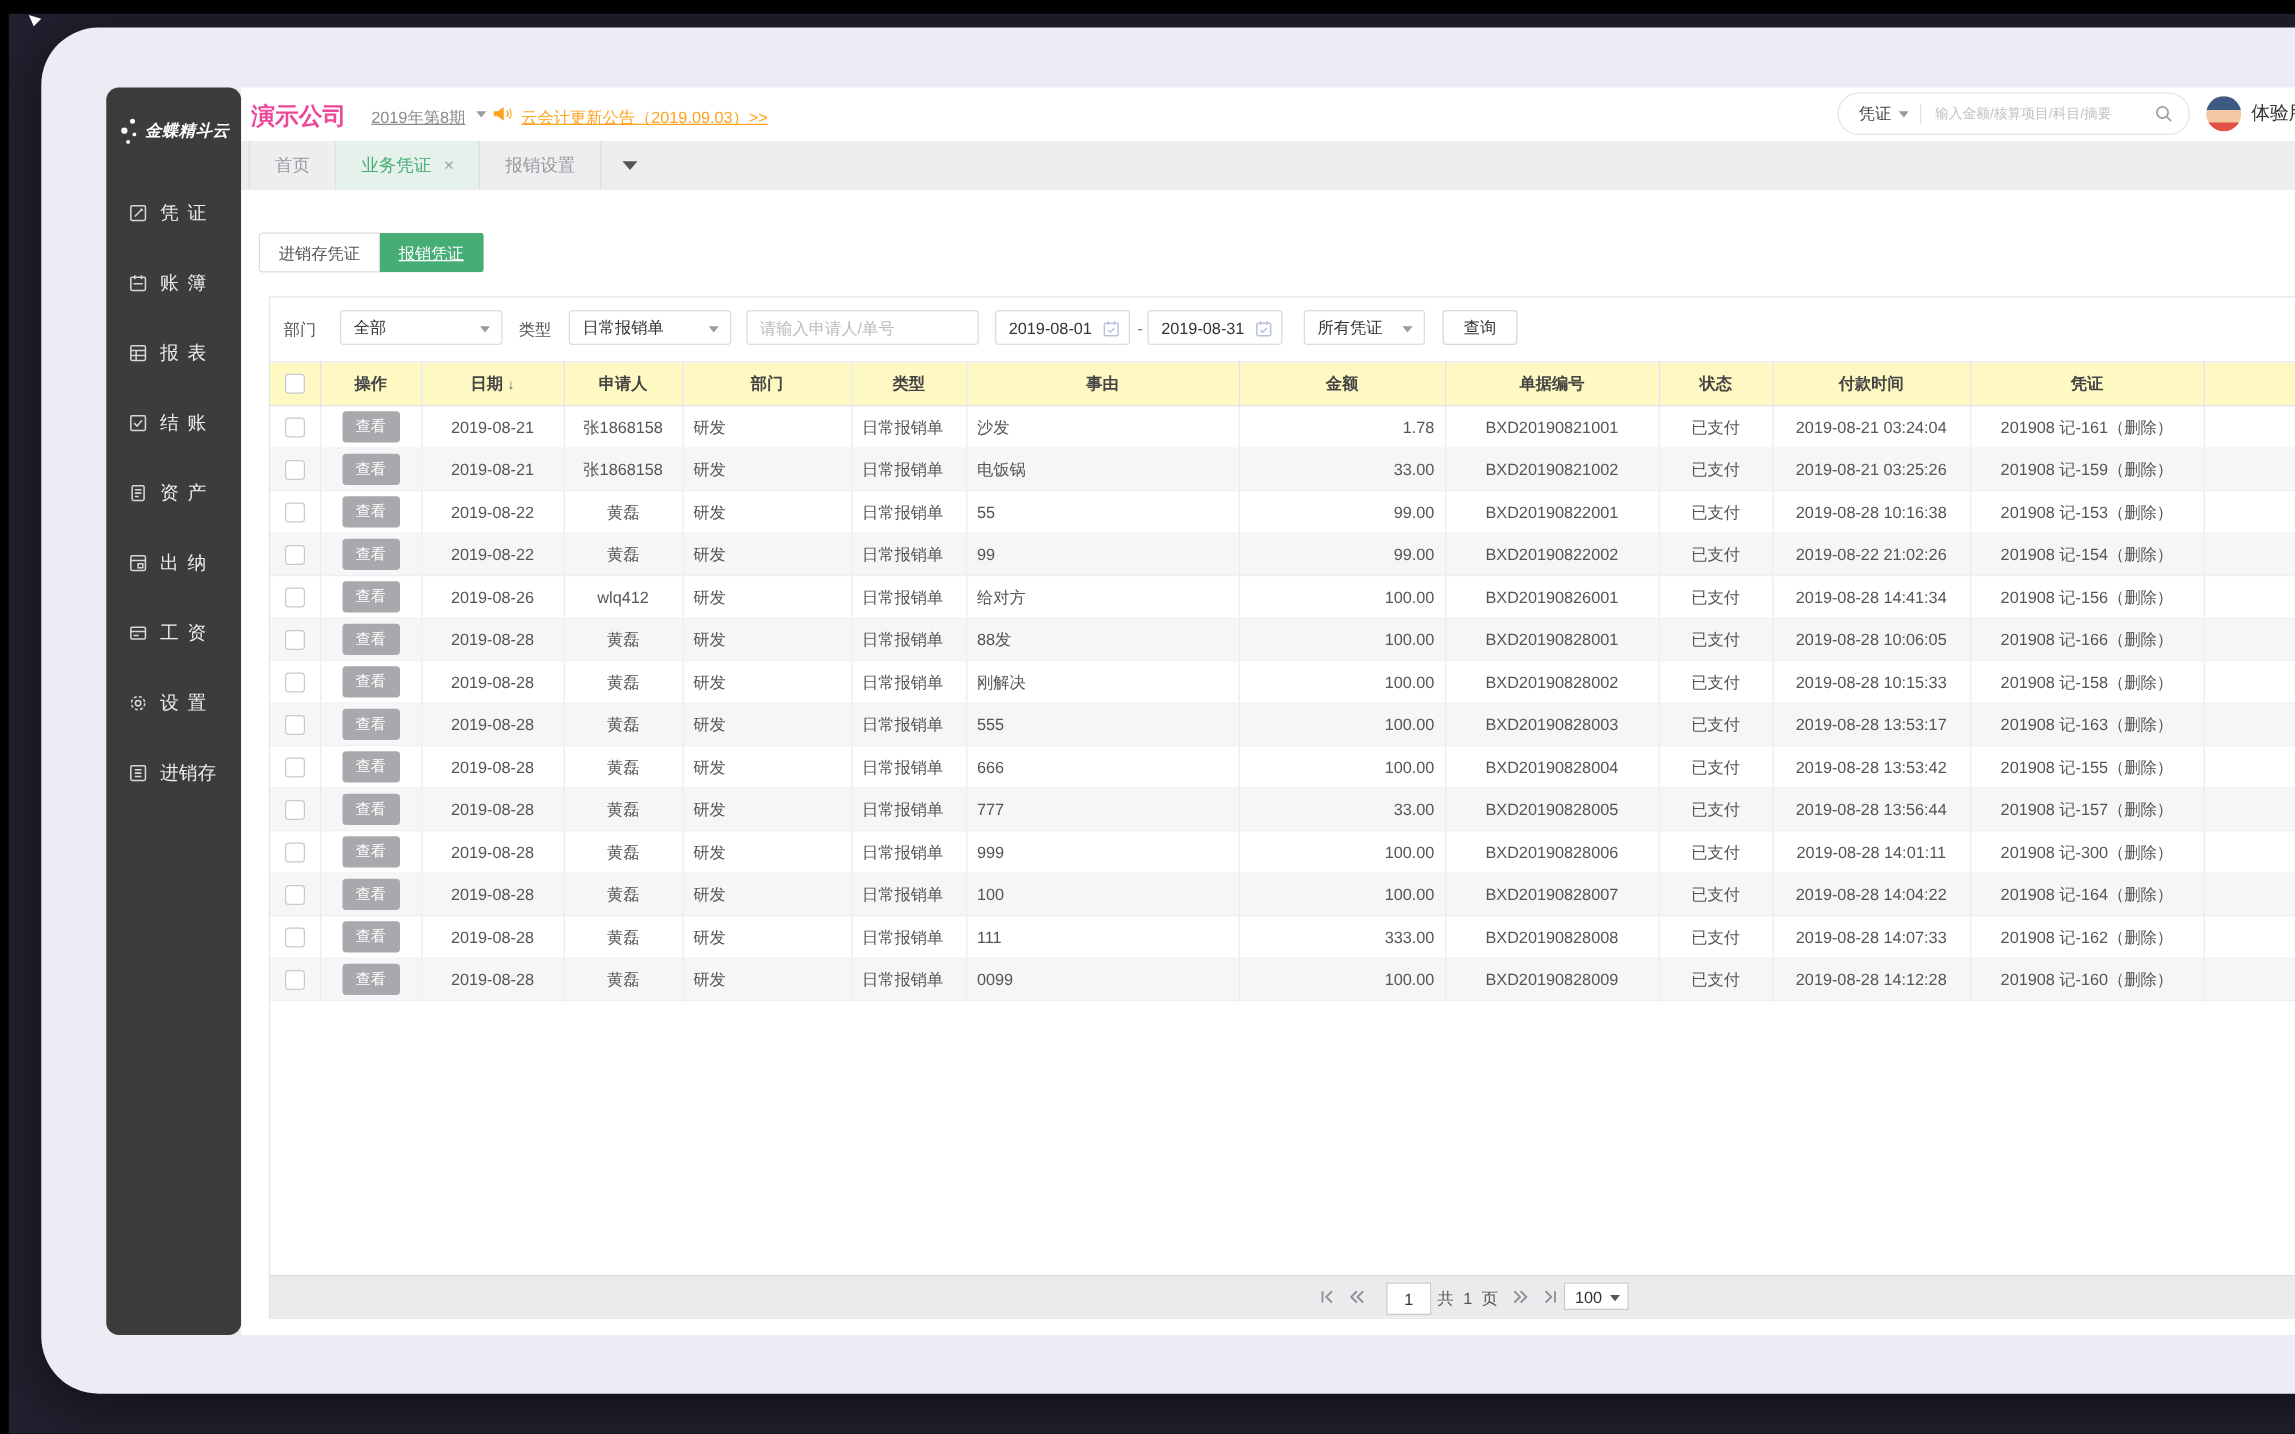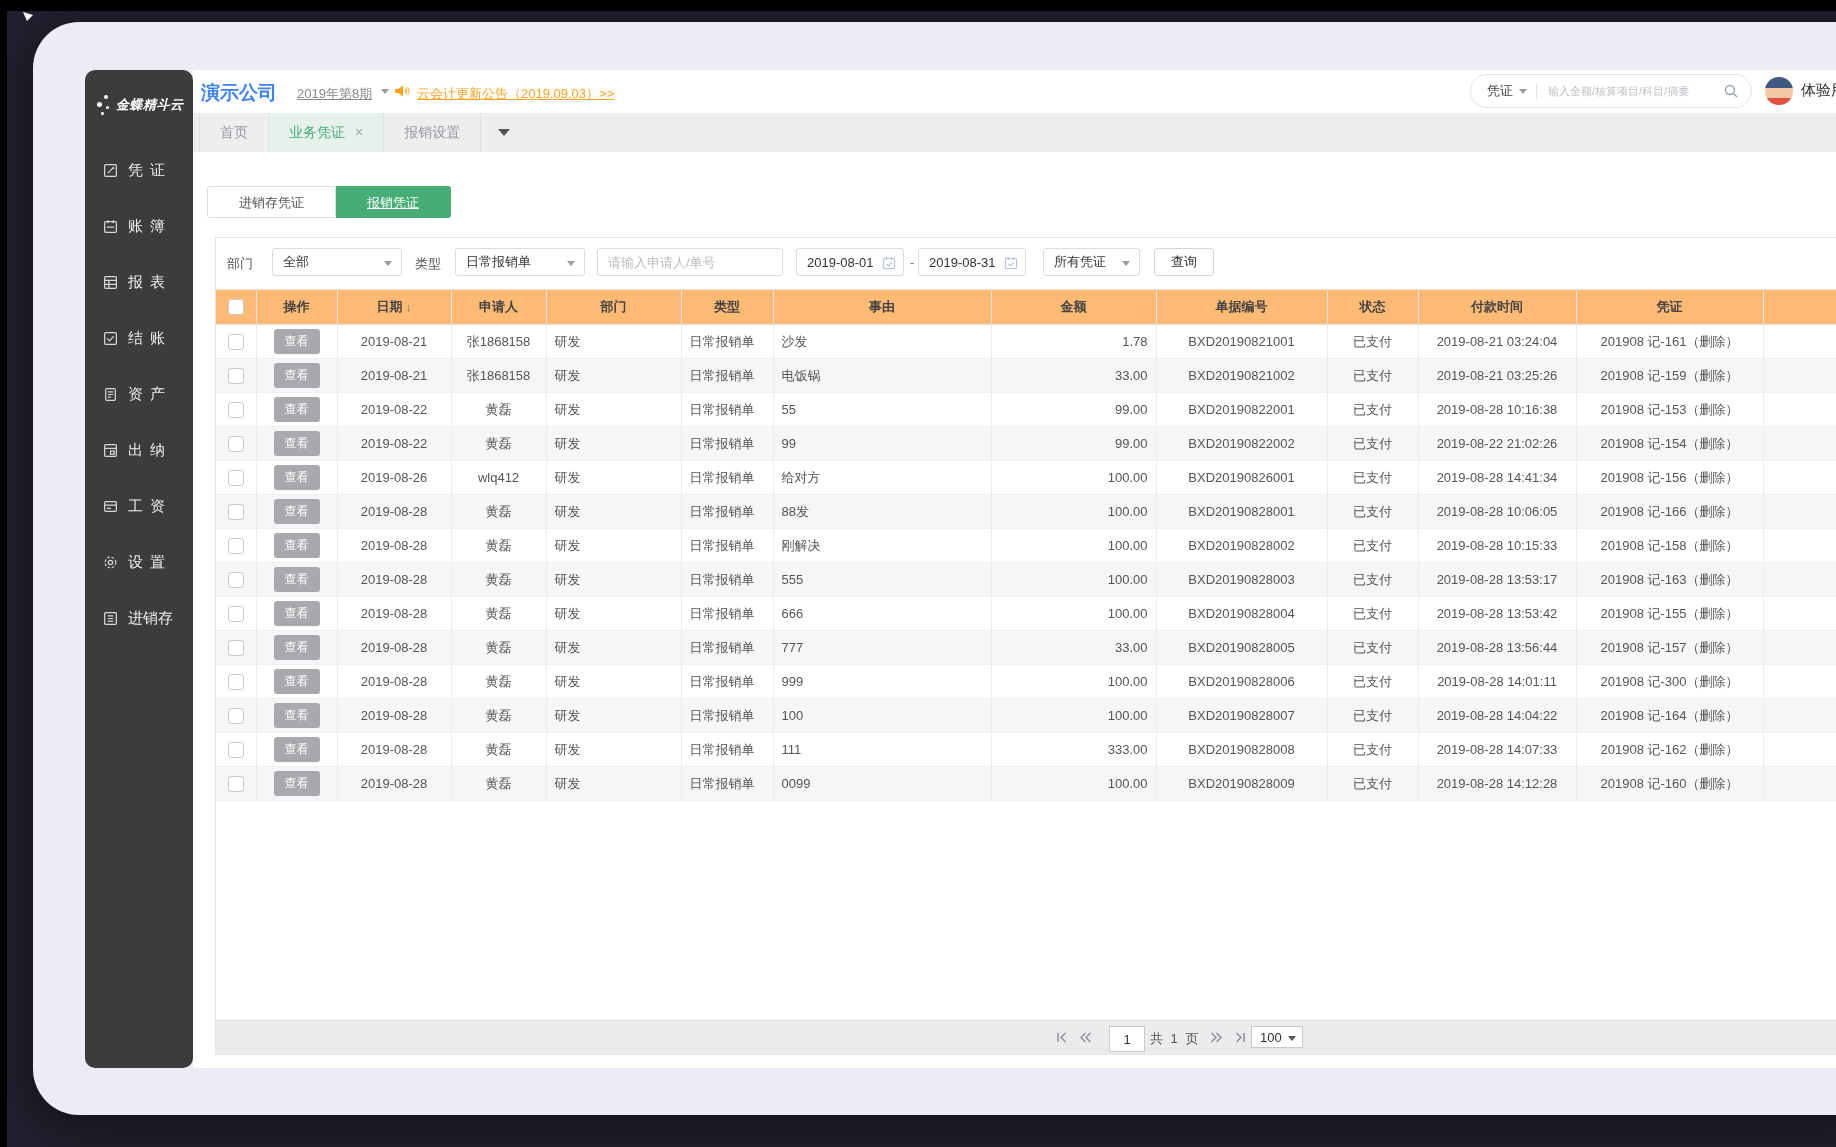--- a/index.html
+++ b/index.html
@@ -20,21 +20,21 @@
   .logo .d4{left:4px;top:18px;width:2.6px;height:2.6px}
   .logo .ltext{position:absolute;left:21px;top:4px;color:#fff;font-size:13px;font-weight:bold;font-style:italic;white-space:nowrap;letter-spacing:.5px;}
   .menu{position:absolute;left:0;top:72px;right:0;}
   .menu-item{height:56px;display:flex;align-items:center;padding-left:17px;cursor:pointer;color:#ededed;}
   .micon{width:17px;height:17px;margin-right:9px;display:inline-block;}
   .micon svg{width:17px;height:17px;stroke:#d8d8d8;fill:none;stroke-width:1.15;}
   .mlabel{font-size:15px;white-space:nowrap;}
   .mlabel.sp{letter-spacing:7px;}
   
   .appheader{position:absolute;left:160px;top:48px;width:1710px;height:43px;background:#fff;border-bottom:1px solid #e7e7ea;}
-  .company{position:absolute;left:8px;top:10px;font-size:19px;font-weight:bold;color:#3b82f6;}
+  .company{position:absolute;left:8px;top:10px;font-size:19px;font-weight:bold;color:#ec4899;}
   .period{position:absolute;left:104px;top:15px;font-size:13px;color:#8a8a8a;text-decoration:underline;}
   .caret{display:inline-block;width:0;height:0;border-left:4px solid transparent;border-right:4px solid transparent;border-top:5px solid #9a9aa0;vertical-align:middle;}
   .period-caret{position:absolute;left:188px;top:19px;}
   .speaker{position:absolute;left:200px;top:12px;width:18px;height:18px;}
   .announce{position:absolute;left:224px;top:15px;font-size:13px;color:var(--accent-orange,#ffa21e);text-decoration:underline;white-space:nowrap;cursor:pointer;}
   .searchpill{position:absolute;left:1277px;top:4px;width:280px;height:32px;border:1px solid #e3e3e8;border-radius:17px;background:#fff;display:flex;align-items:center;}
   .scat{font-size:13px;color:#444;margin-left:16px;}
   .scaret{margin-left:6px;}
   .sdivider{width:1px;height:16px;background:#e2e2e6;margin:0 9px;}
   .sinput{border:none;outline:none;flex:1;font-size:11px;color:#333;background:transparent;min-width:0;font-family:inherit;}
@@ -50,40 +50,40 @@
   .tablist{position:absolute;left:6px;top:0;height:39px;display:flex;}
   .tab{height:51px;line-height:39px;padding:0 20px;font-size:14px;color:#9a9a9e;border-right:1px solid #e0e0e4;cursor:pointer;white-space:nowrap;}
   .tab:first-child{border-left:1px solid #e0e0e4;}
   .tab.active{background:#e5f1ea;color:var(--accent-green,#47ad76);}
   .tclose{margin-left:10px;color:#9aa5a0;font-size:14px;}
   .tabdrop{width:46px;height:39px;display:flex;align-items:center;justify-content:center;cursor:pointer;}
   .tabdrop .caret{border-top-color:#555;border-left-width:6px;border-right-width:6px;border-top-width:7px;}
   
   .content{position:absolute;left:160px;top:130px;width:1710px;height:916px;background:#fff;}
   .switch{position:absolute;left:14px;top:34px;display:flex;}
-  .swbtn{height:32px;line-height:32px;padding:0 31px;font-size:13px;color:#555;background:#fff;border:1px solid #dcdcde;cursor:pointer;}
+  .swbtn{height:32px;line-height:32px;padding:0 15px;font-size:13px;color:#555;background:#fff;border:1px solid #dcdcde;cursor:pointer;}
   .swbtn:first-child{border-radius:3px 0 0 3px;}
   .swbtn:last-child{border-radius:0 3px 3px 0;border-left:none;text-decoration:underline;}
   .swbtn.active{background:var(--accent-green,#47ad76);border-color:var(--accent-green,#47ad76);color:#fff;}
   .tcontainer{position:absolute;left:22px;top:85px;width:1688px;height:816px;border:1px solid #e6e6e9;background:#fff;}
   
   .filterbar{position:absolute;left:0;top:0;right:0;height:50px;}
   .flabel{position:absolute;top:17px;font-size:13px;color:#555;}
   .fbox{position:absolute;top:10px;height:28px;border:1px solid #dcdce0;border-radius:3px;background:#fff;font-size:13px;color:#333;display:flex;align-items:center;cursor:pointer;box-sizing:border-box;}
   .fbox .fx{margin-left:10px;white-space:nowrap;}
   .fbox .caret{position:absolute;right:9px;top:12px;border-left-width:4px;border-right-width:4px;border-top-width:5px;}
   .finput{position:absolute;top:10px;height:28px;border:1px solid #dcdce0;border-radius:3px;font-size:13px;color:#333;padding:0 10px;outline:none;box-sizing:border-box;font-family:inherit;}
   .finput::placeholder{color:#bbbbc0;}
   .calicon{position:absolute;right:7px;top:7px;width:14px;height:14px;}
   .calicon svg{width:14px;height:14px;stroke:#b7c2d8;fill:none;stroke-width:1.2;}
   .fdash{position:absolute;top:17px;font-size:13px;color:#777;}
   .qbtn{position:absolute;top:10px;height:28px;padding:0 16px;border:1px solid #d6d6da;border-radius:3px;background:#fff;font-size:13px;color:#333;cursor:pointer;font-family:inherit;}
   
   table.grid{position:absolute;left:0;top:51px;width:1688px;border-collapse:collapse;table-layout:fixed;}
-  .grid th{height:34px;background:#fdba74;font-size:13px;font-weight:bold;color:#444;border-right:1px solid #e3e3e6;border-bottom:1px solid #e0e0e3;border-top:1px solid #e9e9ec;text-align:center;padding:0;white-space:nowrap;overflow:hidden;}
+  .grid th{height:34px;background:#fef9c3;font-size:13px;font-weight:bold;color:#444;border-right:1px solid #e3e3e6;border-bottom:1px solid #e0e0e3;border-top:1px solid #e9e9ec;text-align:center;padding:0;white-space:nowrap;overflow:hidden;}
   .grid td{height:34px;font-size:13px;color:#555;border-right:1px solid #ececef;border-bottom:1px solid #efeff2;padding:0 8px;white-space:nowrap;overflow:hidden;box-sizing:border-box;}
   .grid tbody tr:nth-child(even){background:#f6f6f8;}
   .grid td.c{text-align:center}.grid td.l{text-align:left}.grid td.r{text-align:right}
   .sort{font-size:11px;color:#666;}
   .cb{display:inline-block;width:14px;height:14px;border:1px solid #c9c9ce;border-radius:3px;background:#fff;vertical-align:middle;cursor:pointer;}
   .viewbtn{display:inline-block;padding:4px 11px;background:#a9a9ad;color:#fff;font-size:12px;border:none;border-radius:3px;cursor:pointer;font-family:inherit;}
   col.w-sel{width:40px}col.w-op{width:81px}col.w-date{width:114px}col.w-app{width:95px}
   col.w-dept{width:135px}col.w-type{width:92px}col.w-reason{width:218px}col.w-amount{width:165px}
   col.w-doc{width:171px}col.w-status{width:91px}col.w-pay{width:158px}col.w-voucher{width:187px}
   

